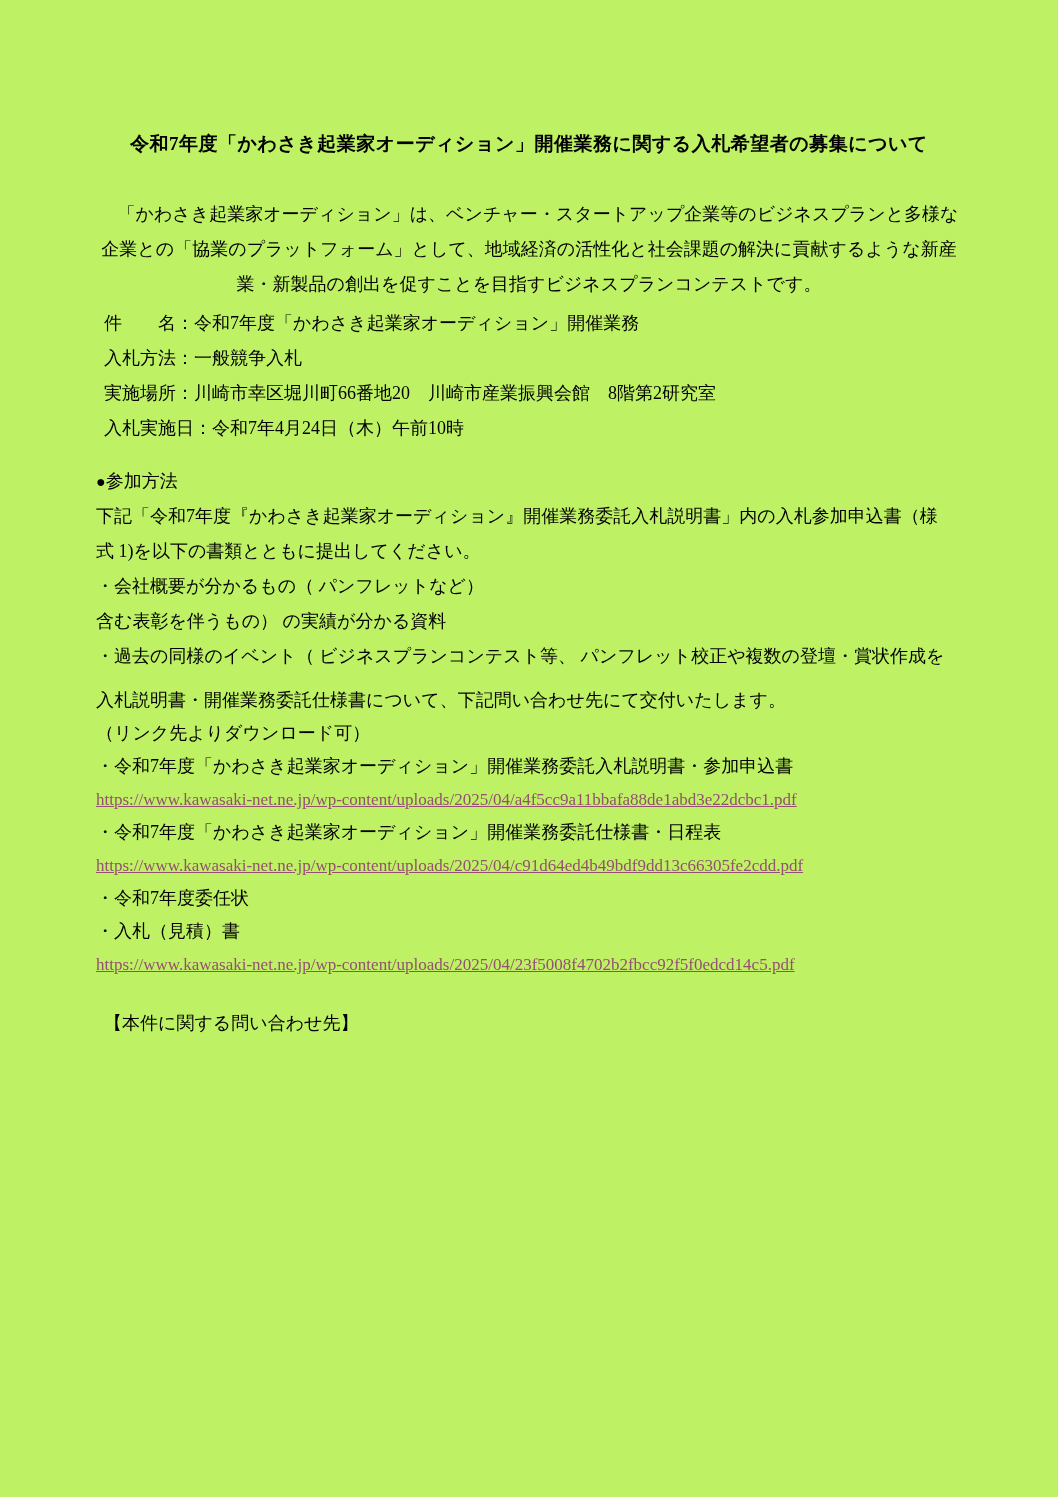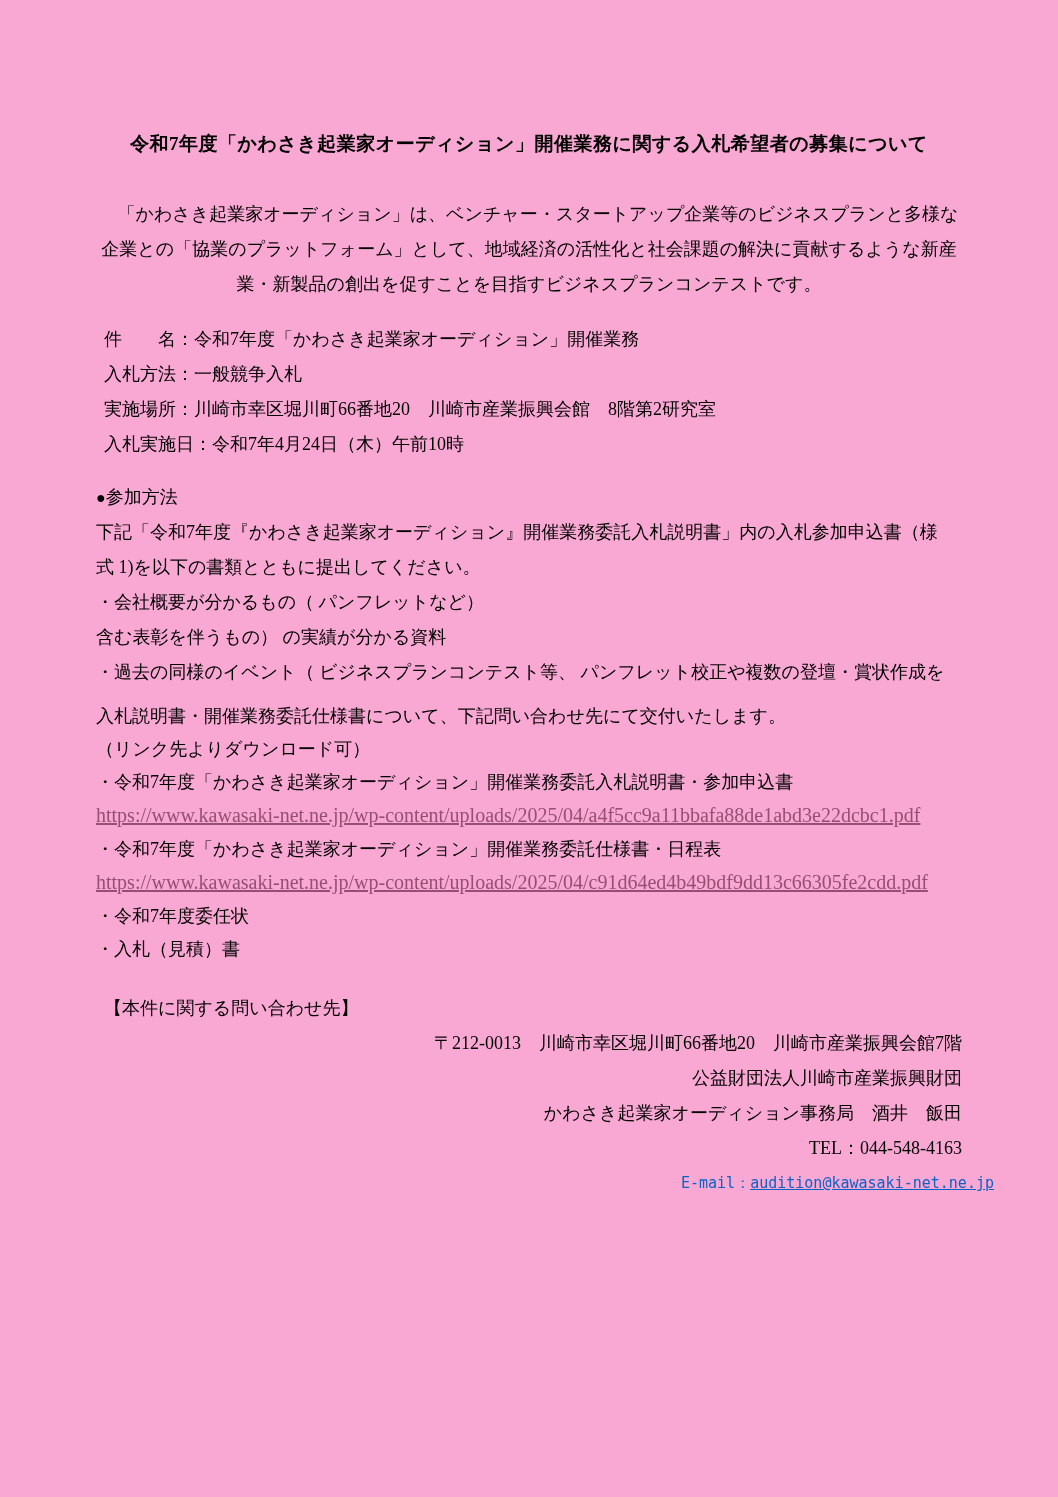--- a/index.html
+++ b/index.html
@@ -1,49 +1,49 @@
 <!DOCTYPE html>
 <html lang="ja"><head>
 <meta charset="utf-8">
 <style>
   html, body { margin: 0; padding: 0; background: #ffffff; }
   .doc {
     width: 1058px;
     height: 1497px;
     box-sizing: border-box;
-    background: #f9a8d4;
+    background: #bef264;
     color: #000000;
     font-family: "Liberation Serif", "DejaVu Serif", serif;
     font-size: 18px;
     padding: 130px 96px 0 96px;
     overflow: hidden;
   }
   .title {
     margin: 0;
     font-size: 19px;
     line-height: 28px;
     font-weight: bold;
     text-align: center;
     letter-spacing: 0.5px;
   }
   .sp-a { height: 39px; }
   .sp-c { height: 18px; }
   .sp-d { height: 10px; }
   .sp-e { height: 25px; }
   .para { line-height: 35px; text-align: center; }
   .para div { white-space: pre-wrap; }
-  .details { margin-top: 20px; padding-left: 8px; line-height: 35px; }
+  .details { margin-top: 4px; padding-left: 8px; line-height: 35px; }
   .details div { white-space: pre-wrap; }
   .participation { line-height: 35px; }
   .participation div { white-space: pre-wrap; }
   .bullet { font-size: 16px; }
   .links { line-height: 33px; }
   .links div { white-space: pre-wrap; }
   .links .url a {
-    font-size: 20px;
+    font-size: 17px;
     color: #954F72;
     text-decoration: underline;
   }
   .contact-heading { line-height: 35px; padding-left: 8px; }
   .contact { text-align: right; line-height: 35px; }
   .contact div { white-space: pre-wrap; }
   .email-line {
     font-family: "DejaVu Sans Mono", "Liberation Mono", monospace;
     font-size: 15px;
     color: #0B63C5;
@@ -93,27 +93,21 @@
 
     <div>・令和7年度「かわさき起業家オーディション」開催業務委託入札説明書・参加申込書</div>
     <div class="url"><a href="#">https://www.kawasaki-net.ne.jp/wp-content/uploads/2025/04/a4f5cc9a11bbafa88de1abd3e22dcbc1.pdf</a></div>
 
     <div>・令和7年度「かわさき起業家オーディション」開催業務委託仕様書・日程表</div>
     <div class="url"><a href="#">https://www.kawasaki-net.ne.jp/wp-content/uploads/2025/04/c91d64ed4b49bdf9dd13c66305fe2cdd.pdf</a></div>
 
     <div>・令和7年度委任状</div>
 
     <div>・入札（見積）書</div>
+    <div class="url"><a href="#">https://www.kawasaki-net.ne.jp/wp-content/uploads/2025/04/23f5008f4702b2fbcc92f5f0edcd14c5.pdf</a></div>
   </div>
 
   <div class="sp-e"></div>
 
   <div class="contact-heading">【本件に関する問い合わせ先】</div>
 
-  <div class="contact">
-    <div>〒212-0013　川崎市幸区堀川町66番地20　川崎市産業振興会館7階</div>
-    <div>公益財団法人川崎市産業振興財団</div>
-    <div>かわさき起業家オーディション事務局　酒井　飯田</div>
-    <div>TEL：044-548-4163</div>
-    <div class="email-line"><span>E‐mail：</span><a href="#">audition@kawasaki-net.ne.jp</a></div>
-  </div>
 
 </div>
 
 </body></html>

